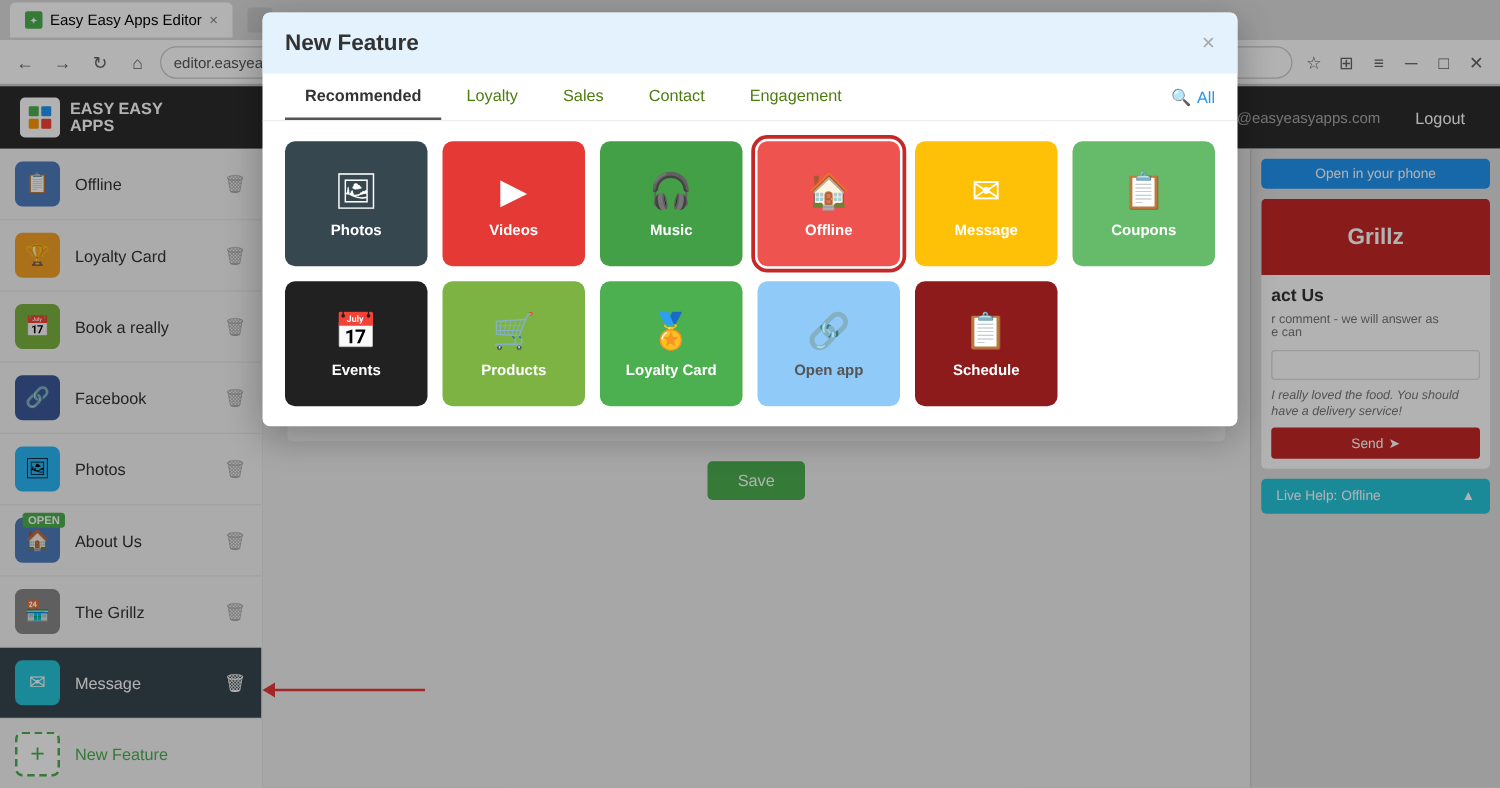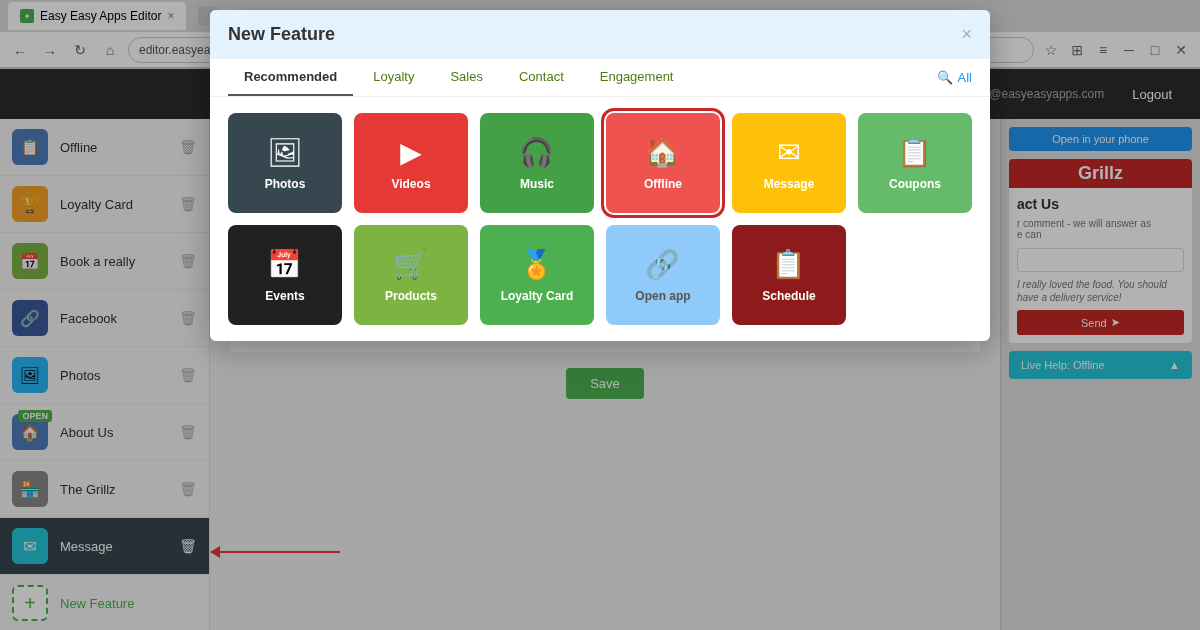--- a/index.html
+++ b/index.html
@@ -206,21 +206,21 @@
       border-radius: 4px;
     }
     .phone-inner {
       background: white;
       margin: 0 8px;
       border-radius: 4px;
       overflow: hidden;
     }
     .phone-header {
       background: #c62828; color: white;
-      text-align: center; padding: 4px;
+      text-align: center; padding: 20px;
       font-size: 18px; font-weight: bold;
     }
     .phone-content { padding: 8px; font-size: 11px; color: #555; }
     .phone-title { font-size: 14px; font-weight: bold; color: #333; margin-bottom: 6px; }
     .phone-section { margin-bottom: 8px; font-size: 10px; color: #777; }
     .phone-input {
       width: 100%; height: 24px;
       border: 1px solid #ddd; border-radius: 3px;
       margin-bottom: 6px; padding: 2px 6px; font-size: 10px;
     }
@@ -356,20 +356,34 @@
       <div class="nav-icon">⊞</div>
       <div class="nav-icon">≡</div>
       <div class="nav-icon">─</div>
       <div class="nav-icon">□</div>
       <div class="nav-icon">✕</div>
     </div>
   </div>
 </div>
 
 <div class="app-header">
+  <div class="app-logo">
+    <div class="logo-icon">
+      <div class="logo-grid">
+        <div class="logo-cell"></div>
+        <div class="logo-cell"></div>
+        <div class="logo-cell"></div>
+        <div class="logo-cell"></div>
+      </div>
+    </div>
+    <div class="logo-text">
+      <div>EASY EASY</div>
+      <div>APPS</div>
+    </div>
+  </div>
   <div class="header-spacer"></div>
   <div class="header-nav">
     <div class="header-nav-item">
       <div class="apps-grid-icon">
         <div class="apps-grid-dot"></div>
           <div class="apps-grid-dot"></div>
           <div class="apps-grid-dot"></div>
         <div class="apps-grid-dot"></div>
           <div class="apps-grid-dot"></div>
           <div class="apps-grid-dot"></div>

